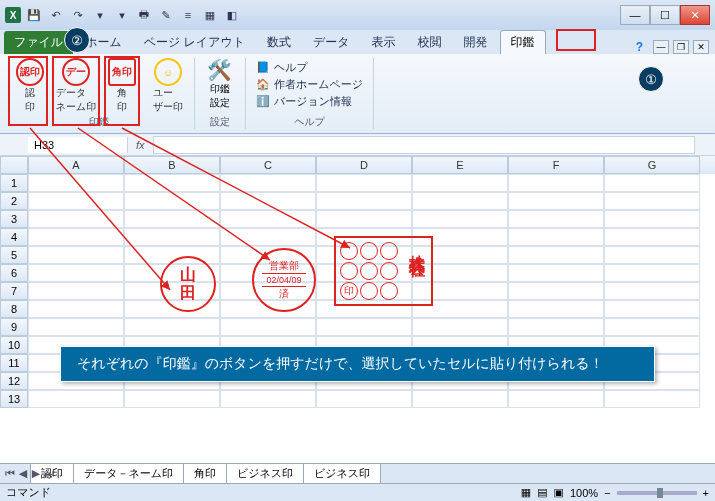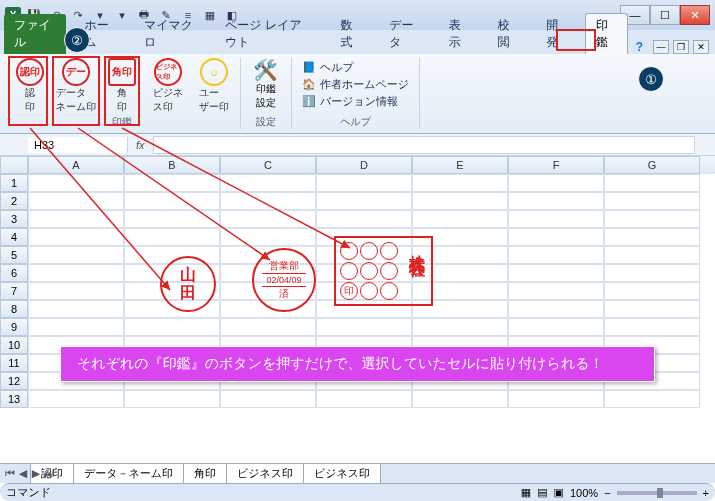--- a/index.html
+++ b/index.html
@@ -7,21 +7,21 @@
 
 .title-bar { height: 30px; background: linear-gradient(#dce7f5, #c4d7ef); display: flex; align-items: center; padding: 0 5px; font-size: 11px; }
 .title-bar .excel-icon { width: 16px; height: 16px; background: #217346; color: #fff; display: flex; align-items: center; justify-content: center; font-size: 10px; font-weight: bold; border-radius: 2px; }
 .title-bar .qat { display: flex; gap: 8px; margin-left: 6px; }
 .qat-item { width: 14px; height: 14px; display: inline-flex; align-items: center; justify-content: center; color: #335; }
 .title-text { margin-left: auto; margin-right: auto; color: #333; }
 .win-controls { display: flex; margin-left: auto; }
 .win-btn { width: 30px; height: 20px; display: flex; align-items: center; justify-content: center; border: 1px solid #9ab; background: linear-gradient(#eaf0f8,#d0ddef); font-size: 11px; }
 .win-btn.close { background: linear-gradient(#e98,#d43); color: #fff; border-color: #a33; }
 
-.tabs { height: 24px; background: #dce7f5; display: flex; align-items: flex-end; padding-left: 4px; font-size: 12px; gap: 8px; }
+.tabs { height: 24px; background: #dce7f5; display: flex; align-items: flex-end; padding-left: 4px; font-size: 12px; gap: 2px; }
 .tab { padding: 3px 10px; color: #235; }
 .tab.file { background: #2e7d32; color: #fff; border-radius: 3px 3px 0 0; }
 .tab.active { background: #f5f8fc; border: 1px solid #9ab; border-bottom: none; border-radius: 3px 3px 0 0; color: #000; }
 
 .ribbon { height: 80px; background: linear-gradient(#f5f8fc,#e4edf7); border-bottom: 1px solid #9ab4d1; display: flex; padding: 4px; }
 .group { border-right: 1px solid #c4d5ea; padding: 0 6px; display: flex; flex-direction: column; align-items: center; }
 .group-items { display: flex; gap: 6px; }
 .group-label { font-size: 10px; color: #556; text-align: center; margin-top: auto; }
 .stamp-btn { width: 40px; display: flex; flex-direction: column; align-items: center; font-size: 10px; color: #333; }
 .stamp-icon { width: 28px; height: 28px; border: 2px solid #d22; border-radius: 50%; display: flex; align-items: center; justify-content: center; color: #d22; font-size: 10px; font-weight: bold; }
@@ -48,28 +48,28 @@
 
 .overlay { position: absolute; top: 0; left: 0; width: 100%; height: 100%; pointer-events: none; }
 .stamp-round { position: absolute; border: 2px solid #d22; border-radius: 50%; color: #d22; display: flex; flex-direction: column; align-items: center; justify-content: center; font-size: 16px; font-weight: bold; }
 .stamp-date { position: absolute; border: 2px solid #d22; border-radius: 50%; color: #d22; display: flex; flex-direction: column; align-items: center; justify-content: center; font-size: 10px; }
 .stamp-date .mid { border-top: 1px solid #d22; border-bottom: 1px solid #d22; padding: 1px 4px; font-size: 9px; }
 .stamp-square { position: absolute; border: 2px solid #d22; color: #d22; display: flex; }
 .stamp-square .circles { display: grid; grid-template-columns: repeat(3,18px); grid-template-rows: repeat(3,18px); gap: 2px; padding: 4px; }
 .stamp-square .c { border: 1.5px solid #d22; border-radius: 50%; display: flex; align-items: center; justify-content: center; font-size: 10px; }
 .stamp-square .txt { writing-mode: vertical-rl; font-size: 16px; font-weight: bold; padding: 4px; letter-spacing: 2px; }
 
-.callout-box { position: absolute; background: #d946ef; color: #fff; padding: 8px 16px; border: 1px solid #fff; box-shadow: 2px 2px 4px rgba(0,0,0,0.3); font-size: 14px; }
+.callout-box { position: absolute; background: #0369a1; color: #fff; padding: 8px 16px; border: 1px solid #fff; box-shadow: 2px 2px 4px rgba(0,0,0,0.3); font-size: 14px; }
 
 .sheet-tabs { position: absolute; bottom: 18px; left: 0; right: 0; height: 20px; background: #dce7f5; display: flex; align-items: center; font-size: 11px; padding-left: 30px; border-top: 1px solid #9ab; }
 .sheet-tab { padding: 2px 10px; background: #fff; border: 1px solid #9ab; margin-right: -1px; }
 .sheet-nav { position: absolute; left: 4px; display: flex; gap: 1px; }
 .sheet-nav span { width: 12px; text-align: center; color: #556; }
 
-.status-bar { position: absolute; bottom: 0; left: 0; right: 0; height: 18px; background: #dce7f5; display: flex; align-items: center; font-size: 11px; padding: 0 6px; border-top: 1px solid #9ab; border-radius: 9px; }
+.status-bar { position: absolute; bottom: 0; left: 0; right: 0; height: 18px; background: #dce7f5; display: flex; align-items: center; font-size: 11px; padding: 0 6px; border-top: 1px solid #9ab; }
 .status-bar .right { margin-left: auto; display: flex; gap: 6px; align-items: center; }
 .zoom-slider { width: 80px; height: 4px; background: #aac; position: relative; }
 .zoom-thumb { position: absolute; left: 50%; top: -3px; width: 6px; height: 10px; background: #789; }
 
 .badge { position: absolute; width: 26px; height: 26px; background: #0a3d62; color: #fff; border: 1.5px solid #fff; border-radius: 50%; display: flex; align-items: center; justify-content: center; font-size: 13px; z-index: 50; }
 .hl-box { position: absolute; border: 2px solid #d22; z-index: 40; }
 .arrow { position: absolute; z-index: 45; }
 
 .mdi-controls { margin-left: auto; display: flex; gap: 4px; align-items: center; padding-right: 6px; }
 .mdi-btn { width: 16px; height: 14px; border: 1px solid #9ab; background: #eaf0f8; font-size: 9px; display: flex; align-items: center; justify-content: center; }
@@ -95,21 +95,20 @@
   <div class="win-controls">
     <div class="win-btn">—</div>
     <div class="win-btn">☐</div>
     <div class="win-btn close">✕</div>
   </div>
 </div>
 
 <div class="tabs">
   <div class="tab file">ファイル</div>
   <div class="tab">ホーム</div>
-  <div class="tab">マイマクロ</div>
   <div class="tab">ページ レイアウト</div>
   <div class="tab">数式</div>
   <div class="tab">データ</div>
   <div class="tab">表示</div>
   <div class="tab">校閲</div>
   <div class="tab">開発</div>
   <div class="tab active">印鑑</div>
   <div class="mdi-controls">
     <span class="help-q">?</span>
     <span class="mdi-btn">—</span>
@@ -130,25 +129,20 @@
           <div class="stamp-icon">デー</div>
           <span style="white-space:pre">データ
 ネーム印</span>
         </div>
       <div class="stamp-btn">
           <div class="stamp-icon sq">角印</div>
           <span style="white-space:pre">角
 印</span>
         </div>
       <div class="stamp-btn">
-          <div class="stamp-icon" style="font-size:7px">ビジネス印</div>
-          <span style="white-space:pre">ビジネ
-ス印</span>
-        </div>
-      <div class="stamp-btn">
           <div class="stamp-icon smile">☺</div>
           <span style="white-space:pre">ユー
 ザー印</span>
         </div>
     </div>
     <div class="group-label">印鑑</div>
   </div>
   <div class="group">
     <div class="config-btn">
       <span style="font-size:20px">🛠️</span>

